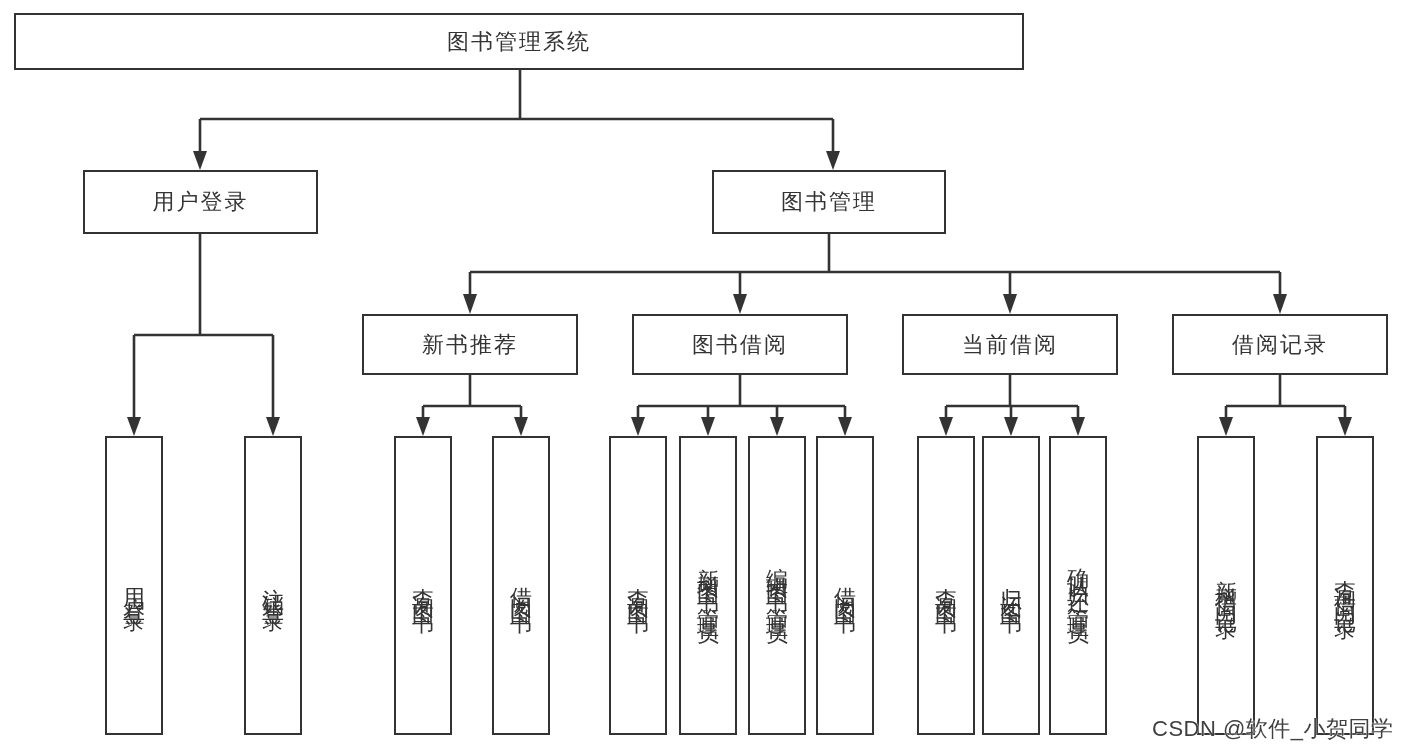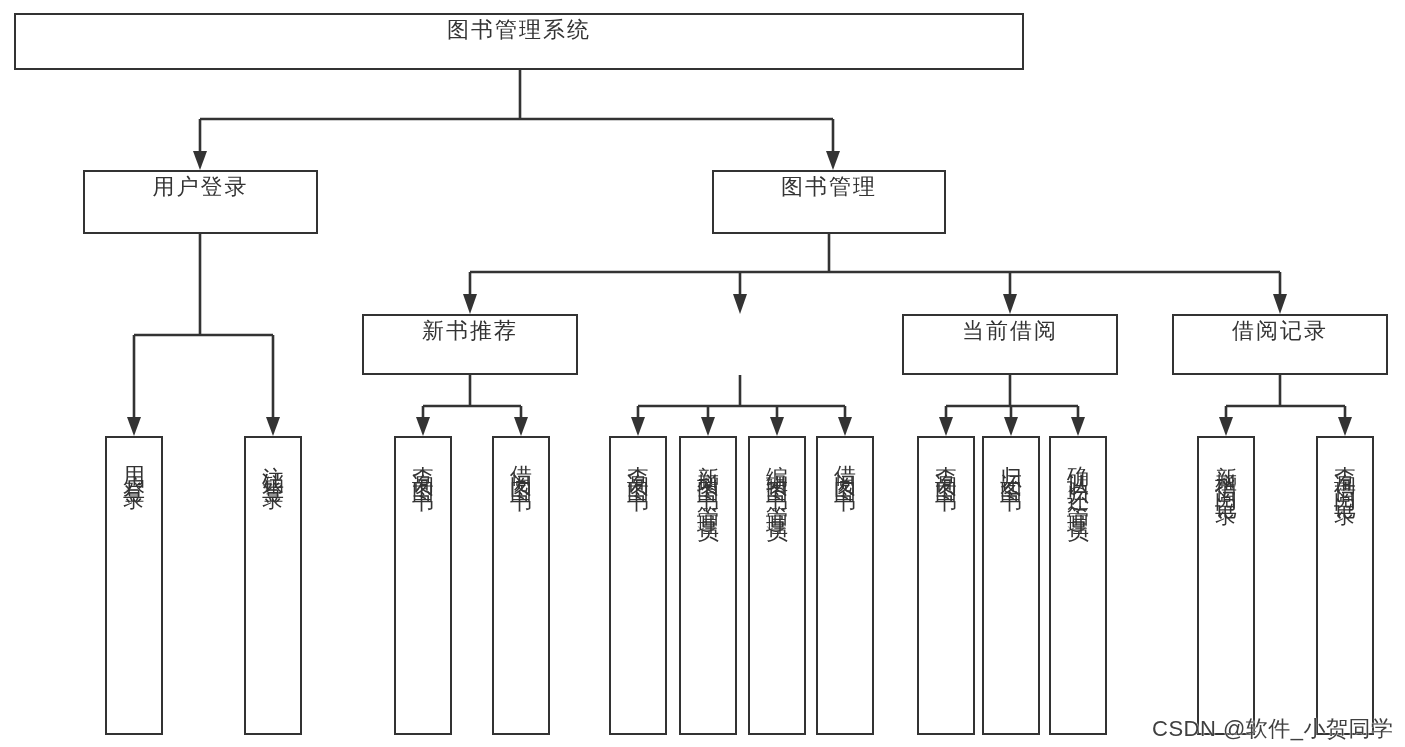--- a/index.html
+++ b/index.html
@@ -32,20 +32,21 @@
     fill: #333333;
     stroke: none;
   }
   .box {
     position: absolute;
     box-sizing: border-box;
     background: #ffffff;
     border: 2.5px solid #333333;
     color: #333333;
     display: flex;
+    align-items: center;
     justify-content: center;
     z-index: 2;
     font-size: 22px;
     letter-spacing: 2px;
     white-space: nowrap;
   }
   .root-box   { left: 14px;  top: 13px;  width: 1010px; height: 57px; }
   .l1-box     { top: 170px;  height: 64px; }
   .l1-0       { left: 83px;  width: 235px; }
   .l1-1       { left: 712px; width: 234px; }
@@ -148,20 +149,23 @@
   <div class="box l1-box l1-0">
     <span>用户登录</span>
   </div>
   <div class="box l2-box l2-0">
     <span>新书推荐</span>
   </div>
 
   <div class="box l1-box l1-1">
     <span>图书管理</span>
   </div>
+  <div class="box l2-box l2-1">
+    <span>图书借阅</span>
+  </div>
   <div class="box l2-box l2-2">
     <span>当前借阅</span>
   </div>
   <div class="box l2-box l2-3">
     <span>借阅记录</span>
   </div>
 
   <div class="box leaf leaf-0">
     <span>用户登录</span>
   </div>

